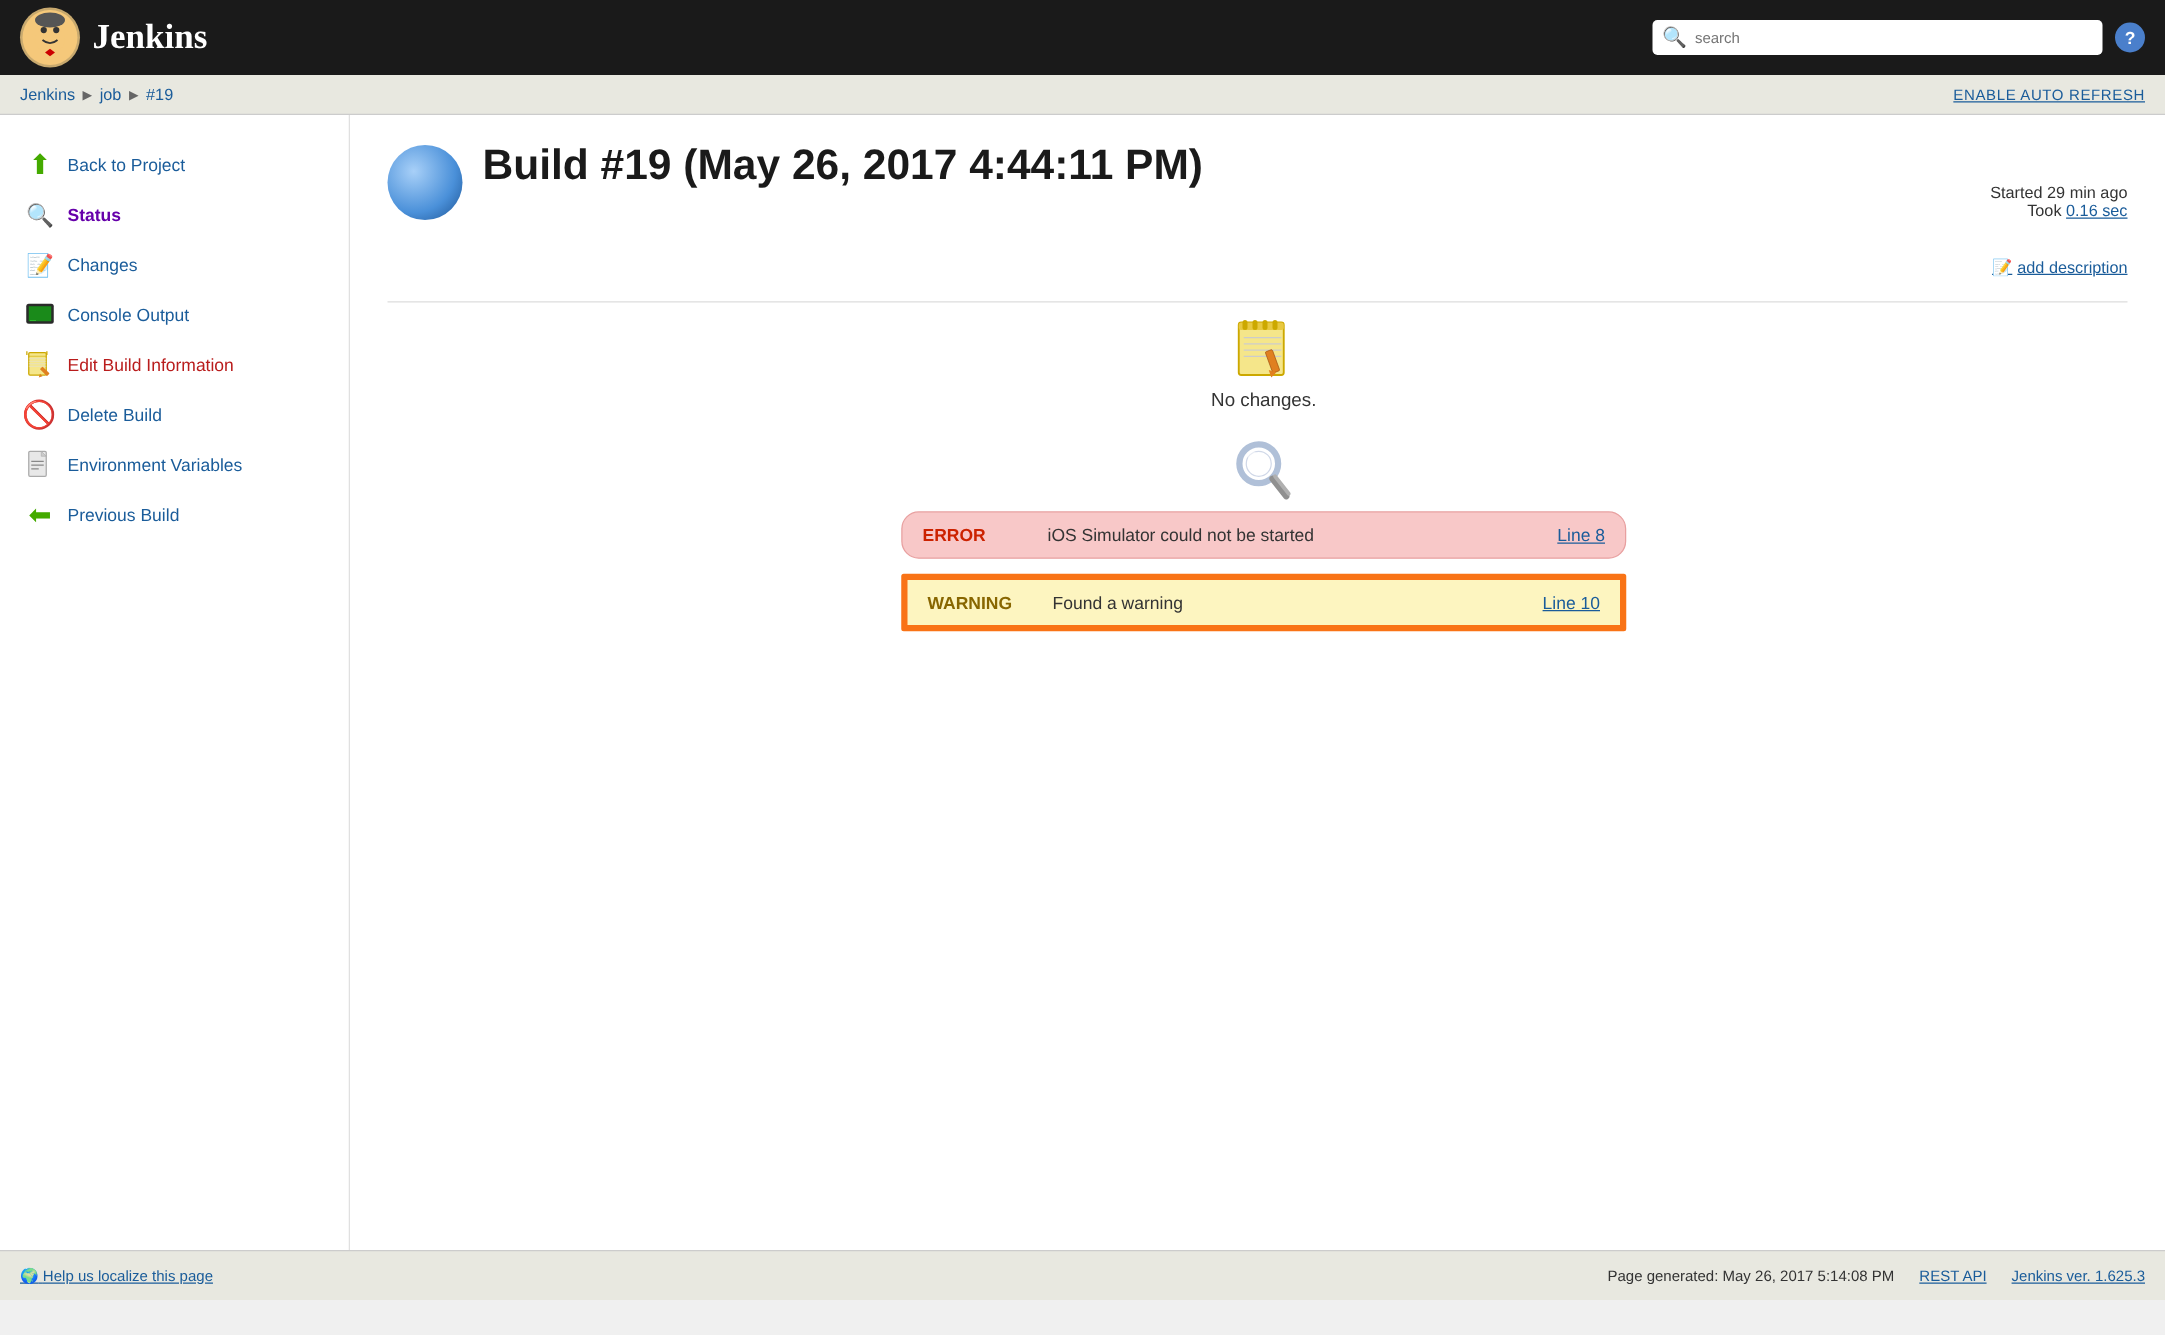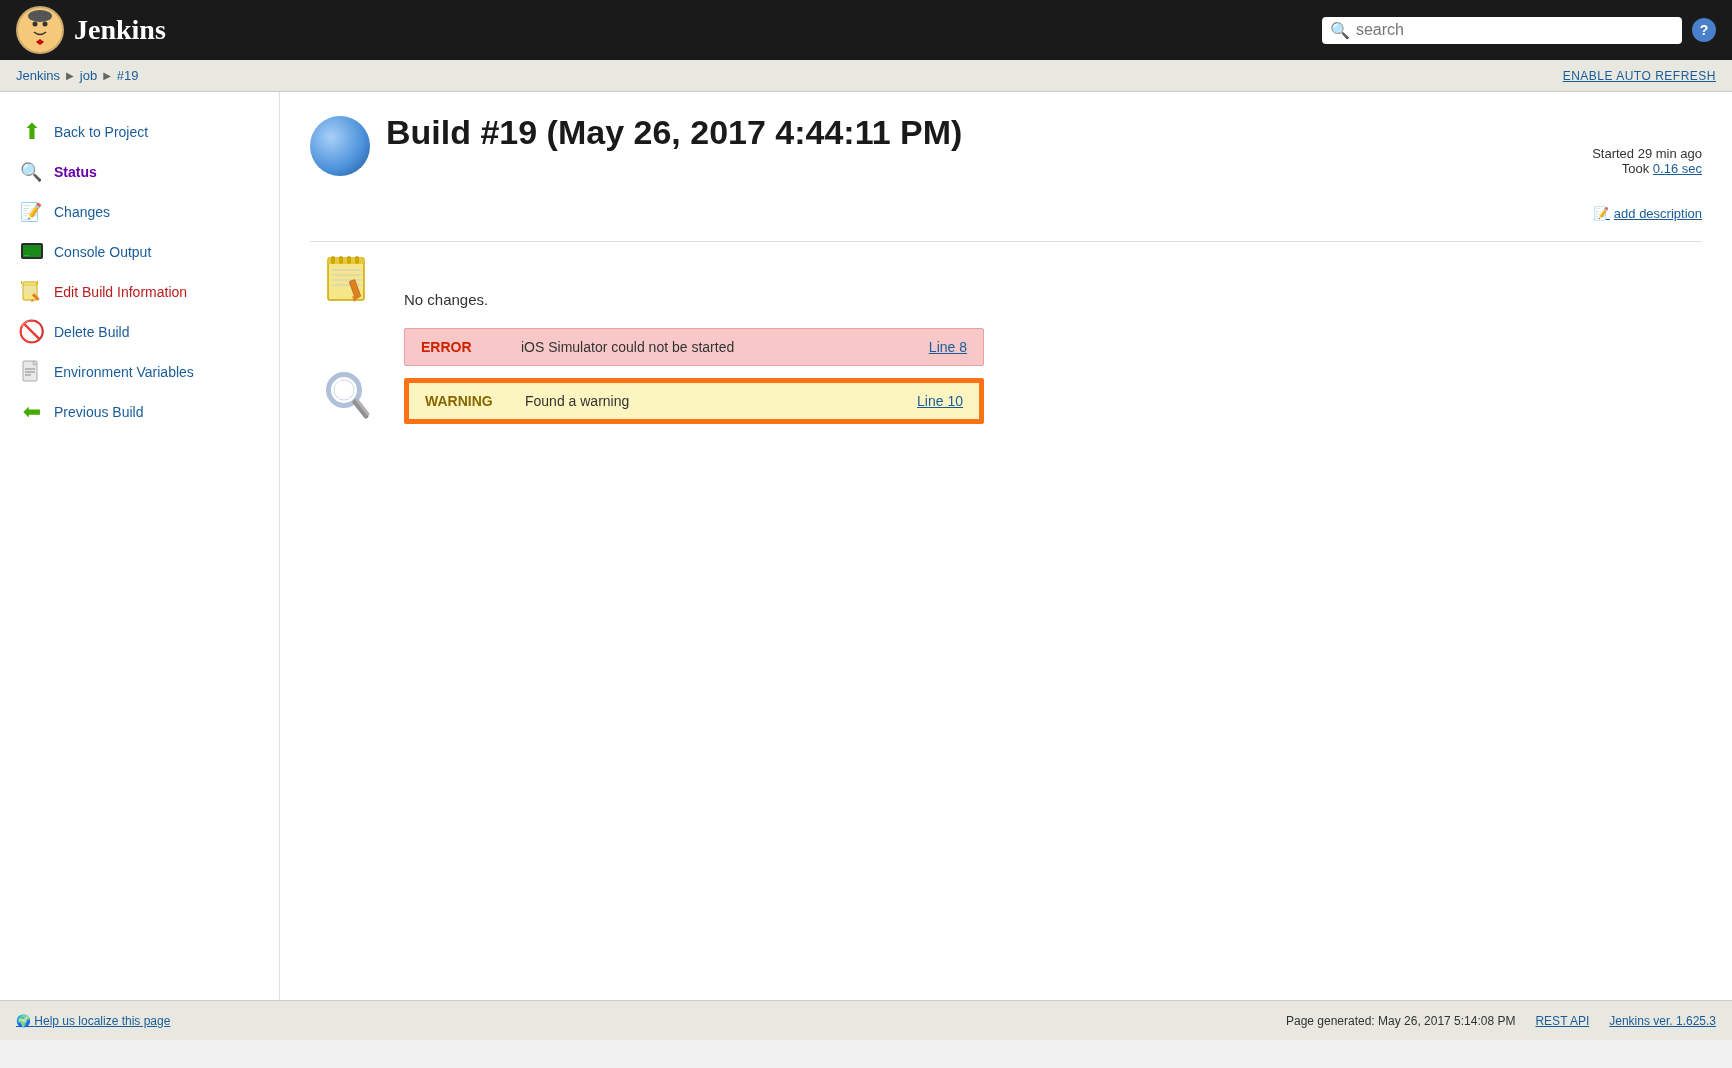--- a/index.html
+++ b/index.html
@@ -197,23 +197,24 @@
       align-items: center;
       gap: 4px;
     }
 
     
     #build-info {
       padding-left: 10px;
     }
     .info-row {
       display: flex;
-      align-items: flex-end;
-      gap: 28px;
+      align-items: center;
+      gap: 4px;
       margin-bottom: 20px;
+      flex-direction: column;
     }
     .info-icon {
       width: 56px;
       height: 56px;
       flex-shrink: 0;
       display: flex; align-items: center; justify-content: center;
       font-size: 36px;
     }
     .info-text {
       font-size: 15px;
@@ -314,21 +315,21 @@
         <polygon points="20,36 24,33 28,36 24,39" fill="#cc0000"></polygon>
 
         <ellipse cx="24" cy="10" rx="12" ry="6" fill="#555"></ellipse>
       </svg>
     </div>
     <span id="jenkins-title">Jenkins</span>
   </div>
   <div id="header-right">
     <div id="search-box">
       <span style="color:#999; font-size:16px;">🔍</span>
-      <input id="search-input" type="text" style="border: none; outline: none; font-size: 16px; width: 100%; color: rgb(153, 153, 153);" placeholder="search">
+      <input id="search-input" type="text" style="border: none; outline: none; font-size: 12px; width: 100%; color: rgb(153, 153, 153);" placeholder="search">
     </div>
     <div id="help-icon">?</div>
   </div>
 </div>
 
 <div id="breadcrumb">
   <div id="breadcrumb-left">
     <a class="breadcrumb-link">Jenkins</a>
     <span class="breadcrumb-arrow">▶</span>
     <a class="breadcrumb-link">job</a>
@@ -472,21 +473,21 @@
             <circle cx="22" cy="22" r="14" fill="white" stroke="#b0c0d8" stroke-width="2"></circle>
             <circle cx="22" cy="22" r="10" fill="none" stroke="#d0d8e8" stroke-width="1"></circle>
 
             <circle cx="17" cy="16" r="4" fill="white" opacity="0.5"></circle>
             <line x1="33" y1="34" x2="44" y2="48" stroke="#909090" stroke-width="5" stroke-linecap="round"></line>
             <line x1="35" y1="32" x2="46" y2="46" stroke="#b0b0b0" stroke-width="3" stroke-linecap="round"></line>
           </svg>
         </div>
         <div>
 
-          <div class="alert-box error" style="margin-bottom:12px;">
+          <div class="alert-box error" style="margin-bottom:12px;border-radius:14px;">
             <span class="alert-label error">ERROR</span>
             <span class="alert-message">iOS Simulator could not be started</span>
             <a class="alert-link">Line 8</a>
           </div>
 
           <div class="alert-box warning">
             <span class="alert-label warning">WARNING</span>
             <span class="alert-message">Found a warning</span>
             <a class="alert-link">Line 10</a>
           </div>

